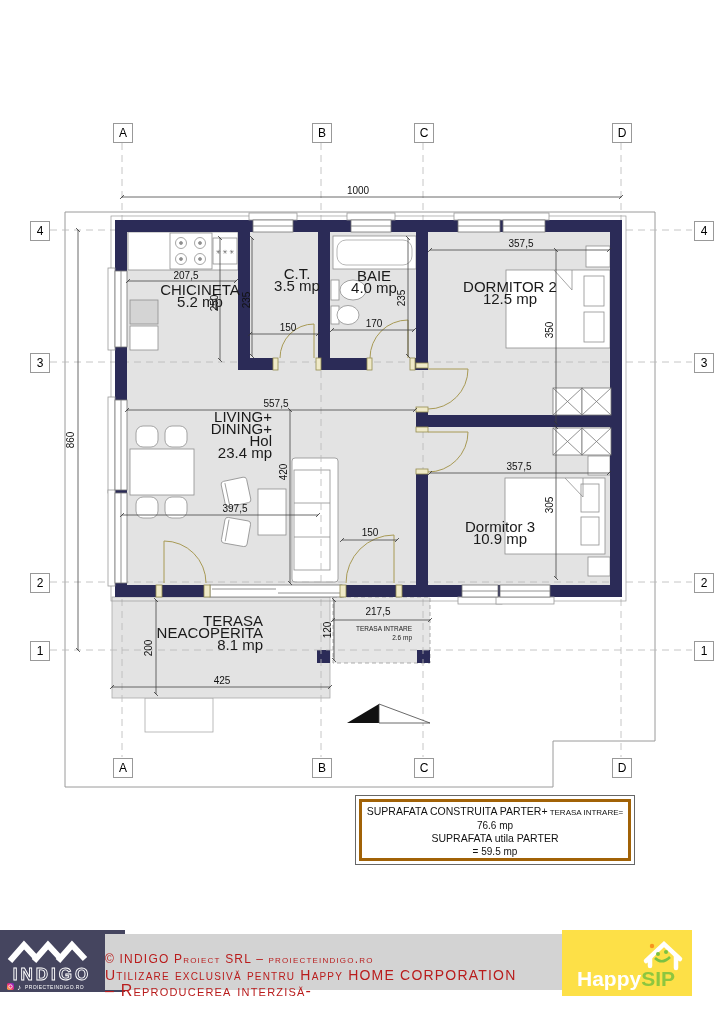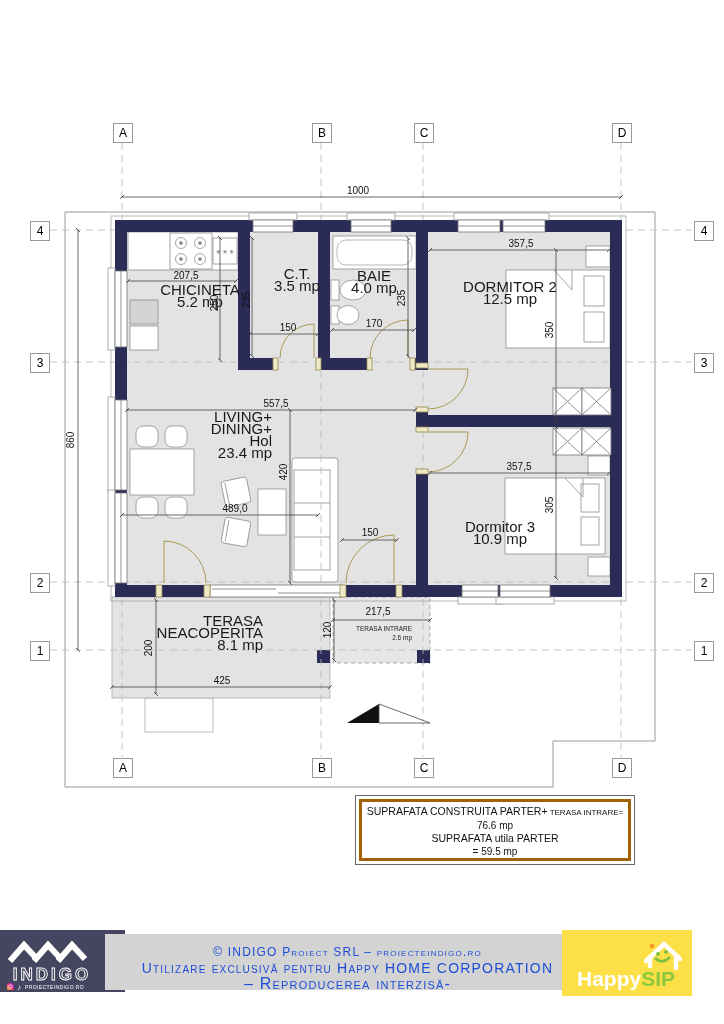--- a/index.html
+++ b/index.html
@@ -15,21 +15,21 @@
   .rlabel.ra{text-align:right}
   .rlabel.tiny{font-size:6.5px;line-height:9px}
   .sumbox{position:absolute;left:355px;top:795px;width:272px;height:62px;
           border:1px solid #666;background:#fff;padding:3px}
   .sumin{border:3px solid #a16207;height:100%;box-sizing:border-box;text-align:center;
          padding-top:3px;color:#111}
   .s1{font-size:10.5px;line-height:13px}
   .s1s{font-size:8px}
   .s2{font-size:10px;line-height:13px}
   .fband{position:absolute;left:105px;top:934px;width:485px;height:56px;background:#d3d3d3;
-         text-align:center;color:#1d4ed8;padding-top:10px;box-sizing:border-box}
+         text-align:left;color:#b91c1c;padding-top:17px;box-sizing:border-box}
   .fband div{font-variant:small-caps;letter-spacing:1.2px;line-height:16px}
   .fl1{font-size:12px}
   .fl2{font-size:14px}
   .fl3{font-size:16px}
   .logoblk{position:absolute;overflow:hidden}
 </style>
 </head>
 <body>
 
 <div id="page">
@@ -295,21 +295,21 @@
 <div class="dim" style="left:186px;top:275px">207,5</div>
 <div class="dim rot" style="left:214px;top:303px">250</div>
 <div class="dim rot" style="left:246px;top:300px">235</div>
 <div class="dim" style="left:288px;top:327px">150</div>
 <div class="dim rot" style="left:401px;top:298px">235</div>
 <div class="dim" style="left:374px;top:323px">170</div>
 <div class="dim" style="left:521px;top:243px">357,5</div>
 <div class="dim rot" style="left:549px;top:330px">350</div>
 <div class="dim" style="left:276px;top:403px">557,5</div>
 <div class="dim rot" style="left:283px;top:472px">420</div>
-<div class="dim" style="left:235px;top:508px">489,0</div>
+<div class="dim" style="left:235px;top:508px">397,5</div>
 <div class="dim" style="left:370px;top:532px">150</div>
 <div class="dim" style="left:519px;top:466px">357,5</div>
 <div class="dim rot" style="left:549px;top:505px">305</div>
 <div class="dim rot" style="left:148px;top:648px">200</div>
 <div class="dim" style="left:222px;top:680px">425</div>
 <div class="dim" style="left:378px;top:611px">217,5</div>
 <div class="dim rot" style="left:327px;top:630px">120</div>
 
 <div class="rlabel" style="left:140px;top:284px;width:120px">
   <div>CHICINETA</div>

